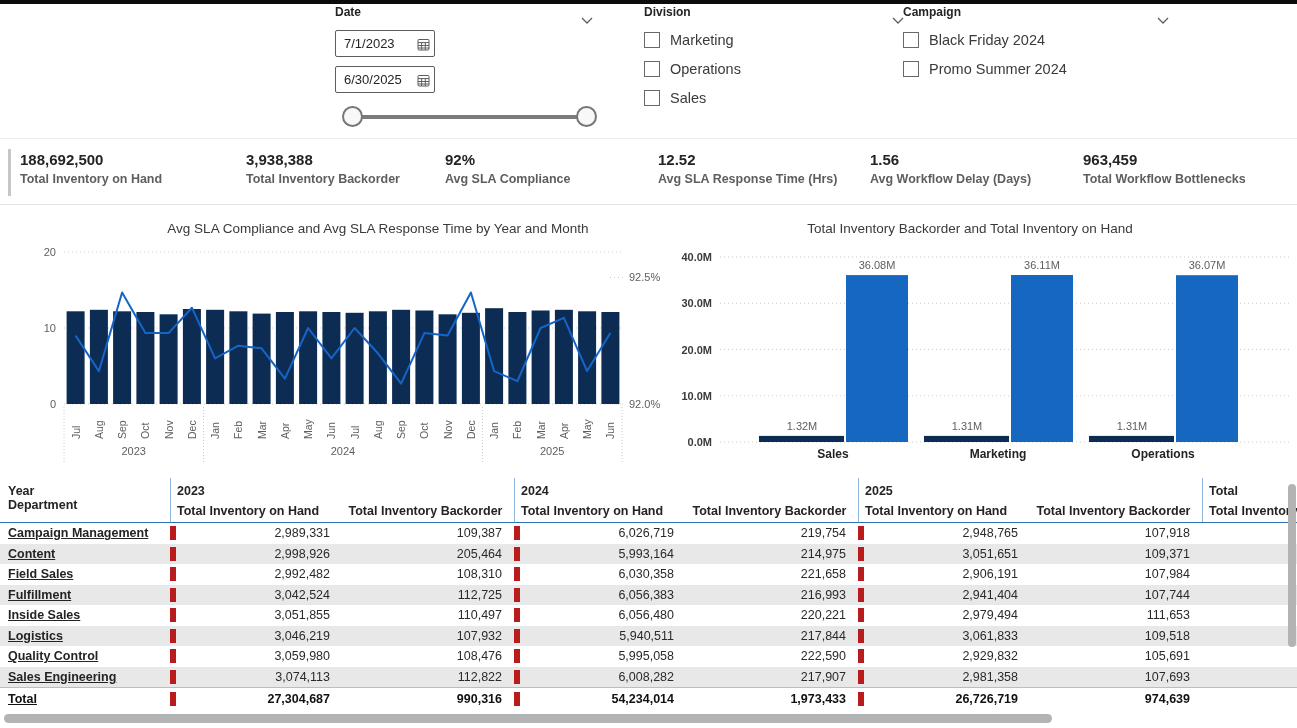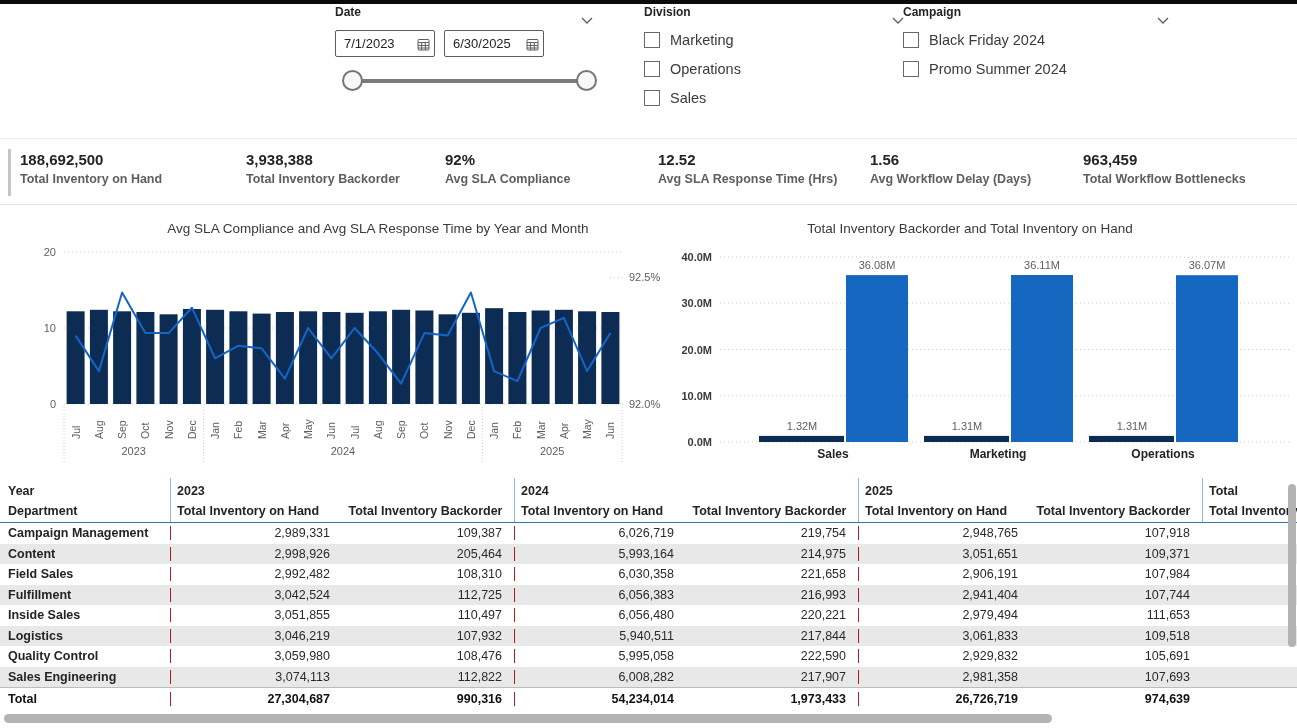--- a/index.html
+++ b/index.html
@@ -10,21 +10,21 @@
 
   
   .brand { position:absolute; left:58px; top:46px; width:210px; text-align:center; }
   .brand-title { font-size:27px; font-weight:800; letter-spacing:-0.5px; color:#0a0a0a; }
   .brand-sub { font-size:15px; color:#a09d9b; letter-spacing:1.5px; margin-top:2px; }
 
   .slicer-label { font-size:12px; font-weight:700; color:#252423; }
   .chev { position:absolute; right:4px; top:6px; cursor:pointer; }
 
   .date-slicer { position:absolute; left:335px; top:5px; width:262px; }
-  .date-inputs { display:flex; gap:9px; margin-top:11px; }
+  .date-inputs { display:flex; gap:9px; margin-top:11px;flex-direction:column; }
   .date-field { position:relative; width:100px; }
   .date-field input { width:100%; height:27px; border:1px solid #5f5d5b; border-radius:2px; font-family:"Liberation Sans",sans-serif; font-size:13px; color:#252423; padding:0 22px 0 8px; }
   .cal-ico { position:absolute; right:5px; top:7px; }
   .slider { position:relative; height:36px; margin-top:6px; }
   .slider-track { position:absolute; left:18px; right:11px; top:16px; height:4px; background:#7b7b7b; border-radius:2px; }
   .slider-handle { position:absolute; top:7px; width:21px; height:21px; border:2px solid #767676; border-radius:50%; background:#f8f8f8; }
   .slider-handle.left { left:7px; }
   .slider-handle.right { right:0px; }
 
   .list-slicer { position:absolute; top:5px; }
@@ -46,31 +46,31 @@
   #combo-chart { position:absolute; left:0; top:0;padding-left:29px; }
   #bar-chart { position:absolute; left:640px; top:0; }
   svg text { font-family:"Liberation Sans", sans-serif; }
 
   
   .matrix { position:absolute; left:0; top:478px; width:1297px; height:250px; overflow:hidden; }
   .matrix-inner { width:1374px; }
   .thead { display:flex; border-bottom:1px solid #2e75b6; }
   .corner { width:170px; padding:6px 4px 4px 8px; }
   .corner .t { font-size:12.5px; font-weight:700; }
-  .corner .b { font-size:12.5px; font-weight:700; margin-top:6px; }
+  .corner .b { font-size:12.5px; font-weight:700; }
   .hgroup { border-left:1px solid #8fb8e0; padding-top:6px; }
   .hgroup .yr { font-size:12.5px; font-weight:700; padding-left:6px; }
   .hgroup .subs { display:flex; margin-top:6px; padding-bottom:4px; }
   .hgroup .sub { width:172px; font-size:12.5px; font-weight:700; padding-left:6px; white-space:nowrap; overflow:hidden; }
   .trow { display:flex; height:20.5px; align-items:center; }
   .trow.alt { background:#e8e8e8; }
   .td { font-size:12.5px; white-space:nowrap; }
-  .td.dept { width:170px; font-weight:700; padding-left:8px; }
+  .td.dept { width:170px; font-weight:700; padding-left:8px;text-decoration:underline; }
   .td.num { width:172px; text-align:right; padding-right:12px; color:#2b2a29; }
-  .td.gsep { border-left:1px solid #b91c1c; }
+  .td.gsep { border-left:6px solid #b91c1c; }
   .trow.totalr { height:23px; font-weight:700; border-top:1px solid #bfbdbb; background:#fff; }
   .trow.totalr .td { font-weight:700; color:#111; }
 
   .hscroll { position:absolute; left:4px; top:714px; width:1048px; height:9px; background:#b3b3b3; border-radius:5px; }
   .vscroll { position:absolute; left:1288px; top:484px; width:8px; height:163px; background:#b3b3b3; border-radius:4px; }
 </style>
 </head>
 <body>
 
 <div class="canvas">

